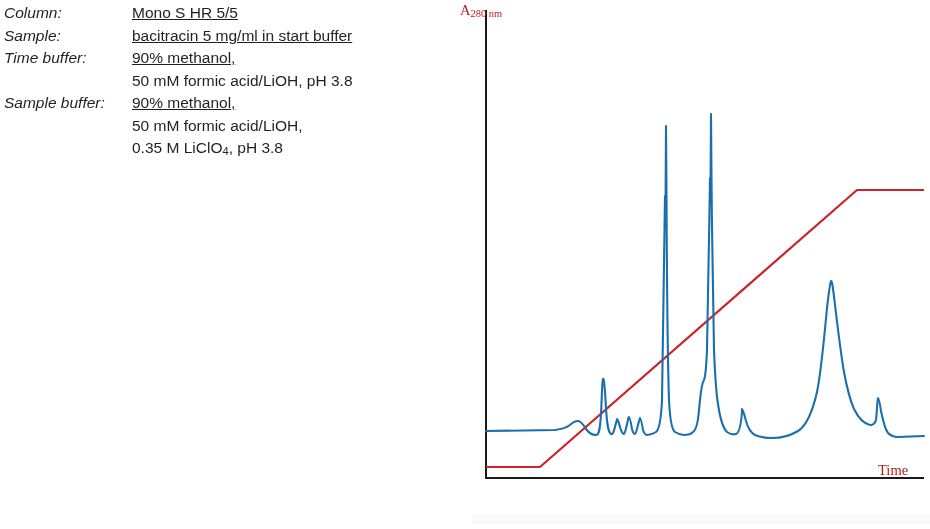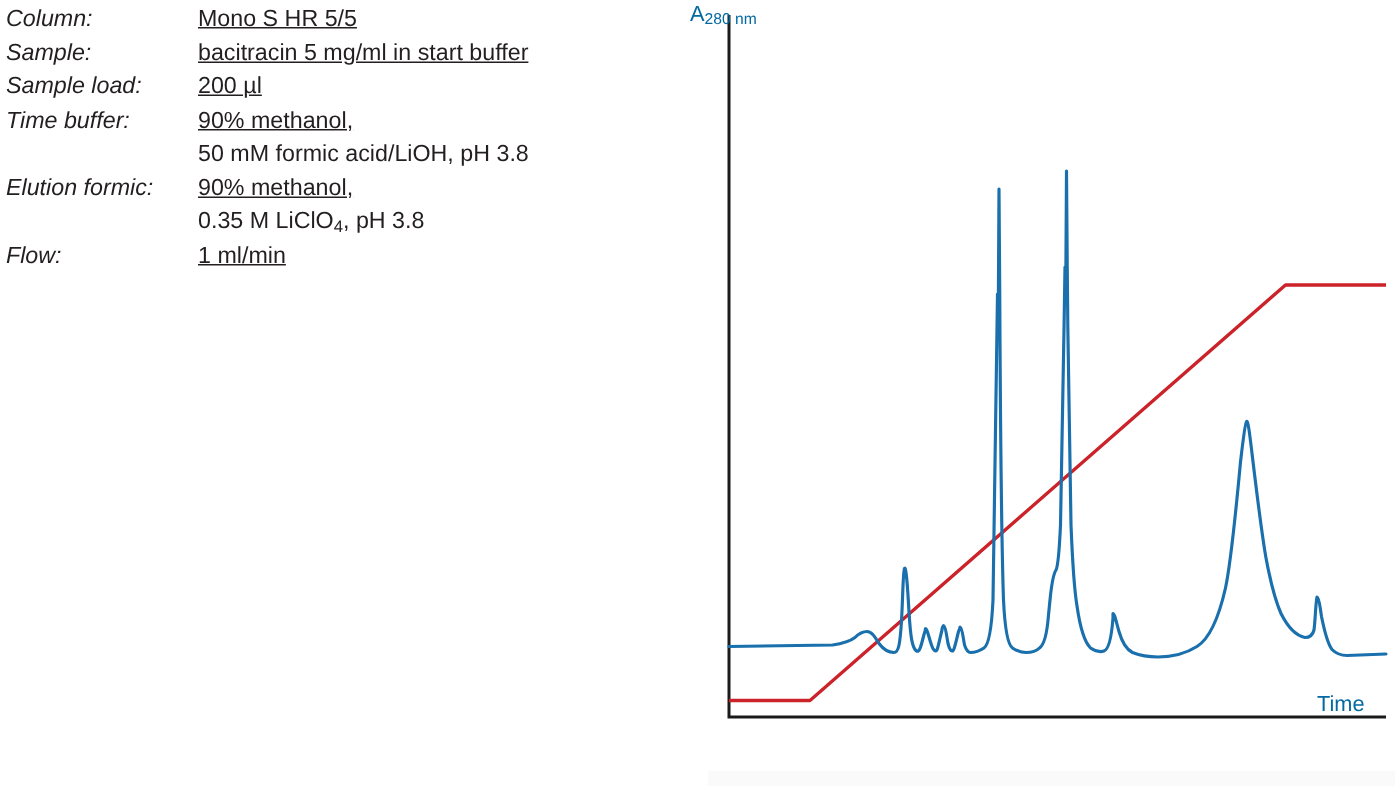--- a/index.html
+++ b/index.html
@@ -63,22 +63,23 @@
     top: 0px;
     width: 480px;
     height: 529px;
   }
   #plot svg {
     display: block;
   }
   .axis-label {
     position: absolute;
     font-size: 14.5px;
-    color: #0369a1;
+    color: #b91c1c;
     white-space: nowrap;
+    font-family: Liberation Serif, serif;
   }
   #ylabel {
     left: 10px;
     top: 2px;
   }
   #xlabel {
     left: 428px;
     top: 462px;
   }
   #bottom-strip {
@@ -100,42 +101,38 @@
       <tbody>
         <tr>
           <td class="cond-label">Column:</td>
           <td class="cond-value">Mono S HR 5/5</td>
         </tr>
         <tr>
           <td class="cond-label">Sample:</td>
           <td class="cond-value">bacitracin 5 mg/ml in start buffer</td>
         </tr>
         <tr>
-          <td class="cond-label">Sample load:</td>
-          <td class="cond-value">200 µl</td>
-        </tr>
-        <tr>
           <td class="cond-label">Time buffer:</td>
           <td class="cond-value">90% methanol,</td>
         </tr>
         <tr>
           <td class="cond-label"></td>
           <td class="cond-extra">50 mM formic acid/LiOH, pH 3.8</td>
         </tr>
         <tr>
-          <td class="cond-label">Elution formic:</td>
+          <td class="cond-label">Sample buffer:</td>
           <td class="cond-value">90% methanol,</td>
+        </tr>
+        <tr>
+          <td class="cond-label"></td>
+          <td class="cond-extra">50 mM formic acid/LiOH,</td>
         </tr>
         <tr>
           <td class="cond-label"></td>
           <td class="cond-extra"><span>0.35 M LiClO</span><sub>4</sub><span>, pH 3.8</span></td>
-        </tr>
-        <tr>
-          <td class="cond-label">Flow:</td>
-          <td class="cond-value">1 ml/min</td>
         </tr>
       </tbody>
     </table>
   </div>
 
   <div id="plot">
 
     <div class="axis-label" id="ylabel"><span>A</span><sub>280 nm</sub></div>
 
     <div class="axis-label" id="xlabel">Time</div>

